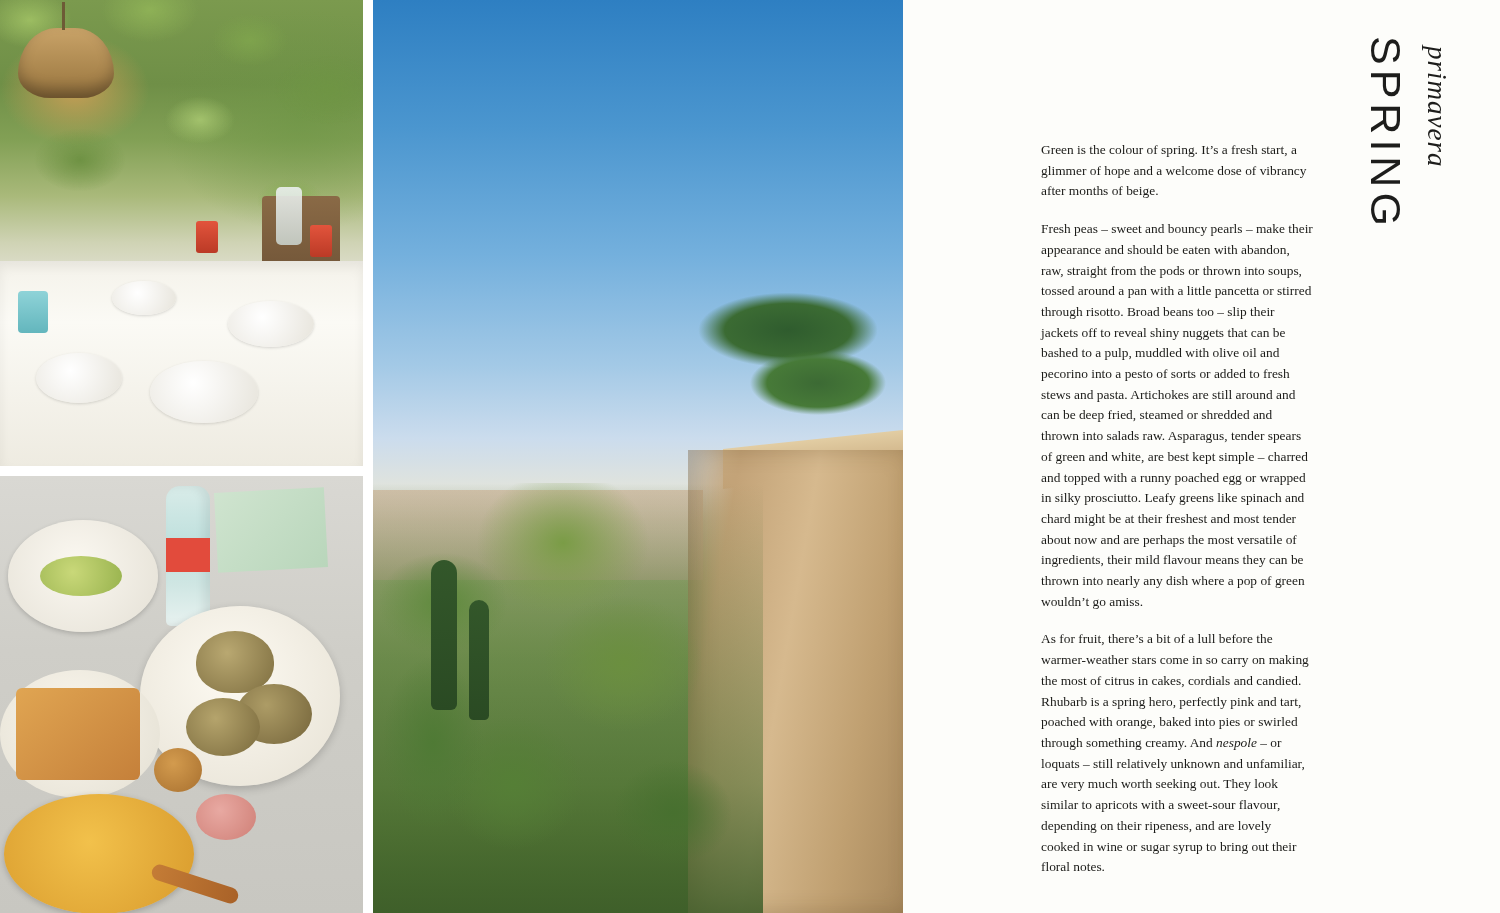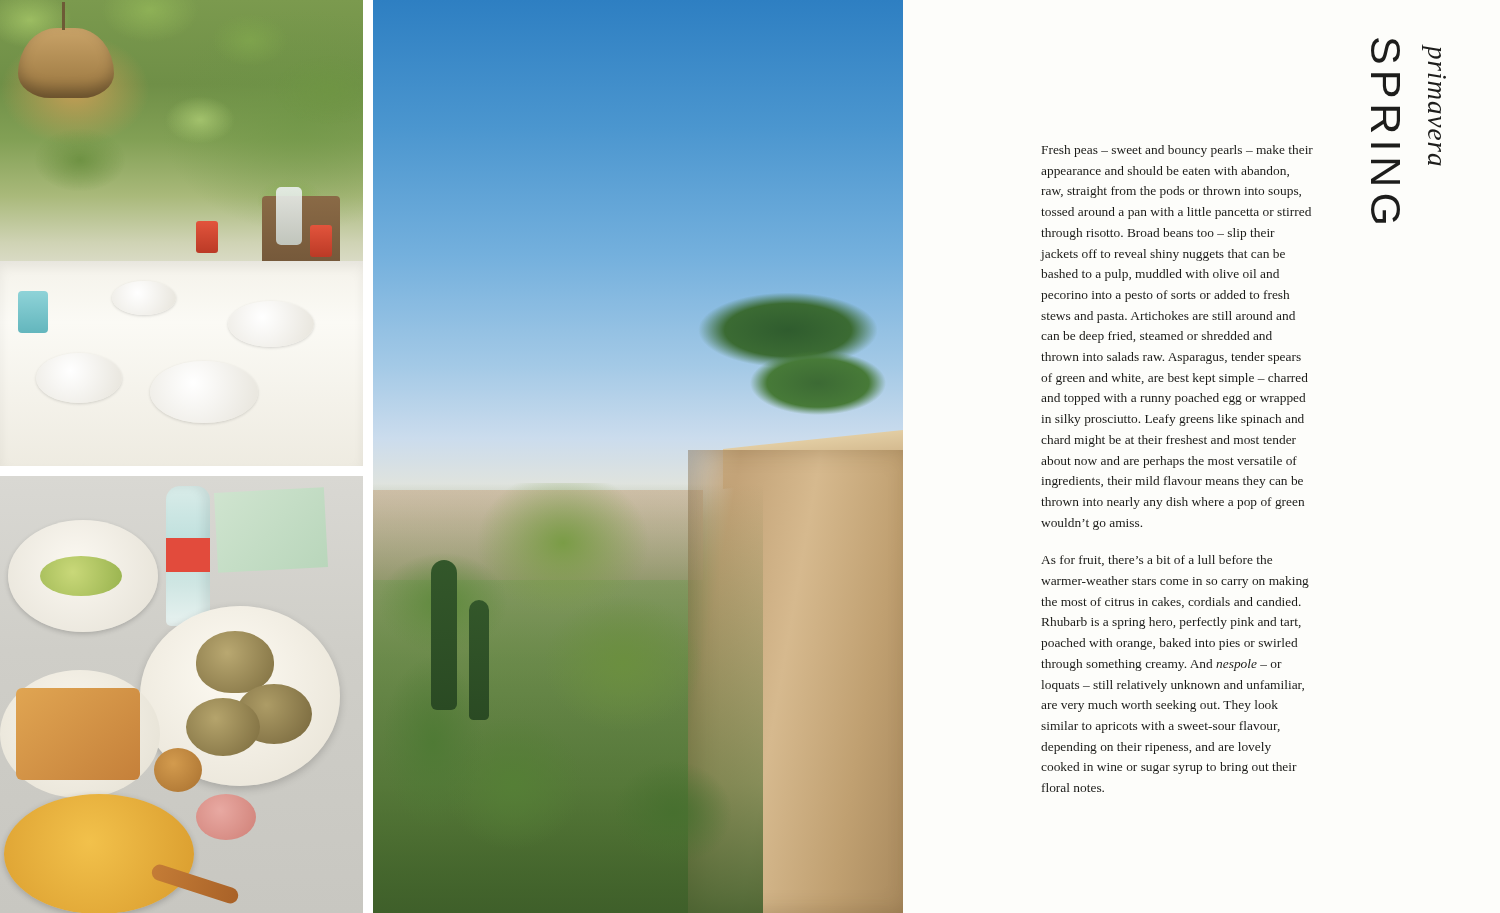--- a/index.html
+++ b/index.html
@@ -282,19 +282,20 @@
   </div>
 
   <div class="right-page">
 
     <div class="vertical-title">
       <div class="v-spring">SPRING</div>
       <div class="v-primavera">primavera</div>
     </div>
 
     <div class="body-text">
+      <p>Green is the colour of spring. It’s a fresh start, a glimmer of hope and a welcome dose of vibrancy after months of beige.</p>
       <p>Fresh peas – sweet and bouncy pearls – make their appearance and should be eaten with abandon, raw, straight from the pods or thrown into soups, tossed around a pan with a little pancetta or stirred through risotto. Broad beans too – slip their jackets off to reveal shiny nuggets that can be bashed to a pulp, muddled with olive oil and pecorino into a pesto of sorts or added to fresh stews and pasta. Artichokes are still around and can be deep fried, steamed or shredded and thrown into salads raw. Asparagus, tender spears of green and white, are best kept simple – charred and topped with a runny poached egg or wrapped in silky prosciutto. Leafy greens like spinach and chard might be at their freshest and most tender about now and are perhaps the most versatile of ingredients, their mild flavour means they can be thrown into nearly any dish where a pop of green wouldn’t go amiss.</p>
       <p>As for fruit, there’s a bit of a lull before the warmer-weather stars come in so carry on making the most of citrus in cakes, cordials and candied. Rhubarb is a spring hero, perfectly pink and tart, poached with orange, baked into pies or swirled through something creamy. And <em>nespole</em> – or loquats – still relatively unknown and unfamiliar, are very much worth seeking out. They look similar to apricots with a sweet-sour flavour, depending on their ripeness, and are lovely cooked in wine or sugar syrup to bring out their floral notes.</p>
     </div>
 
   </div>
 
 </div>
 
 </body></html>

